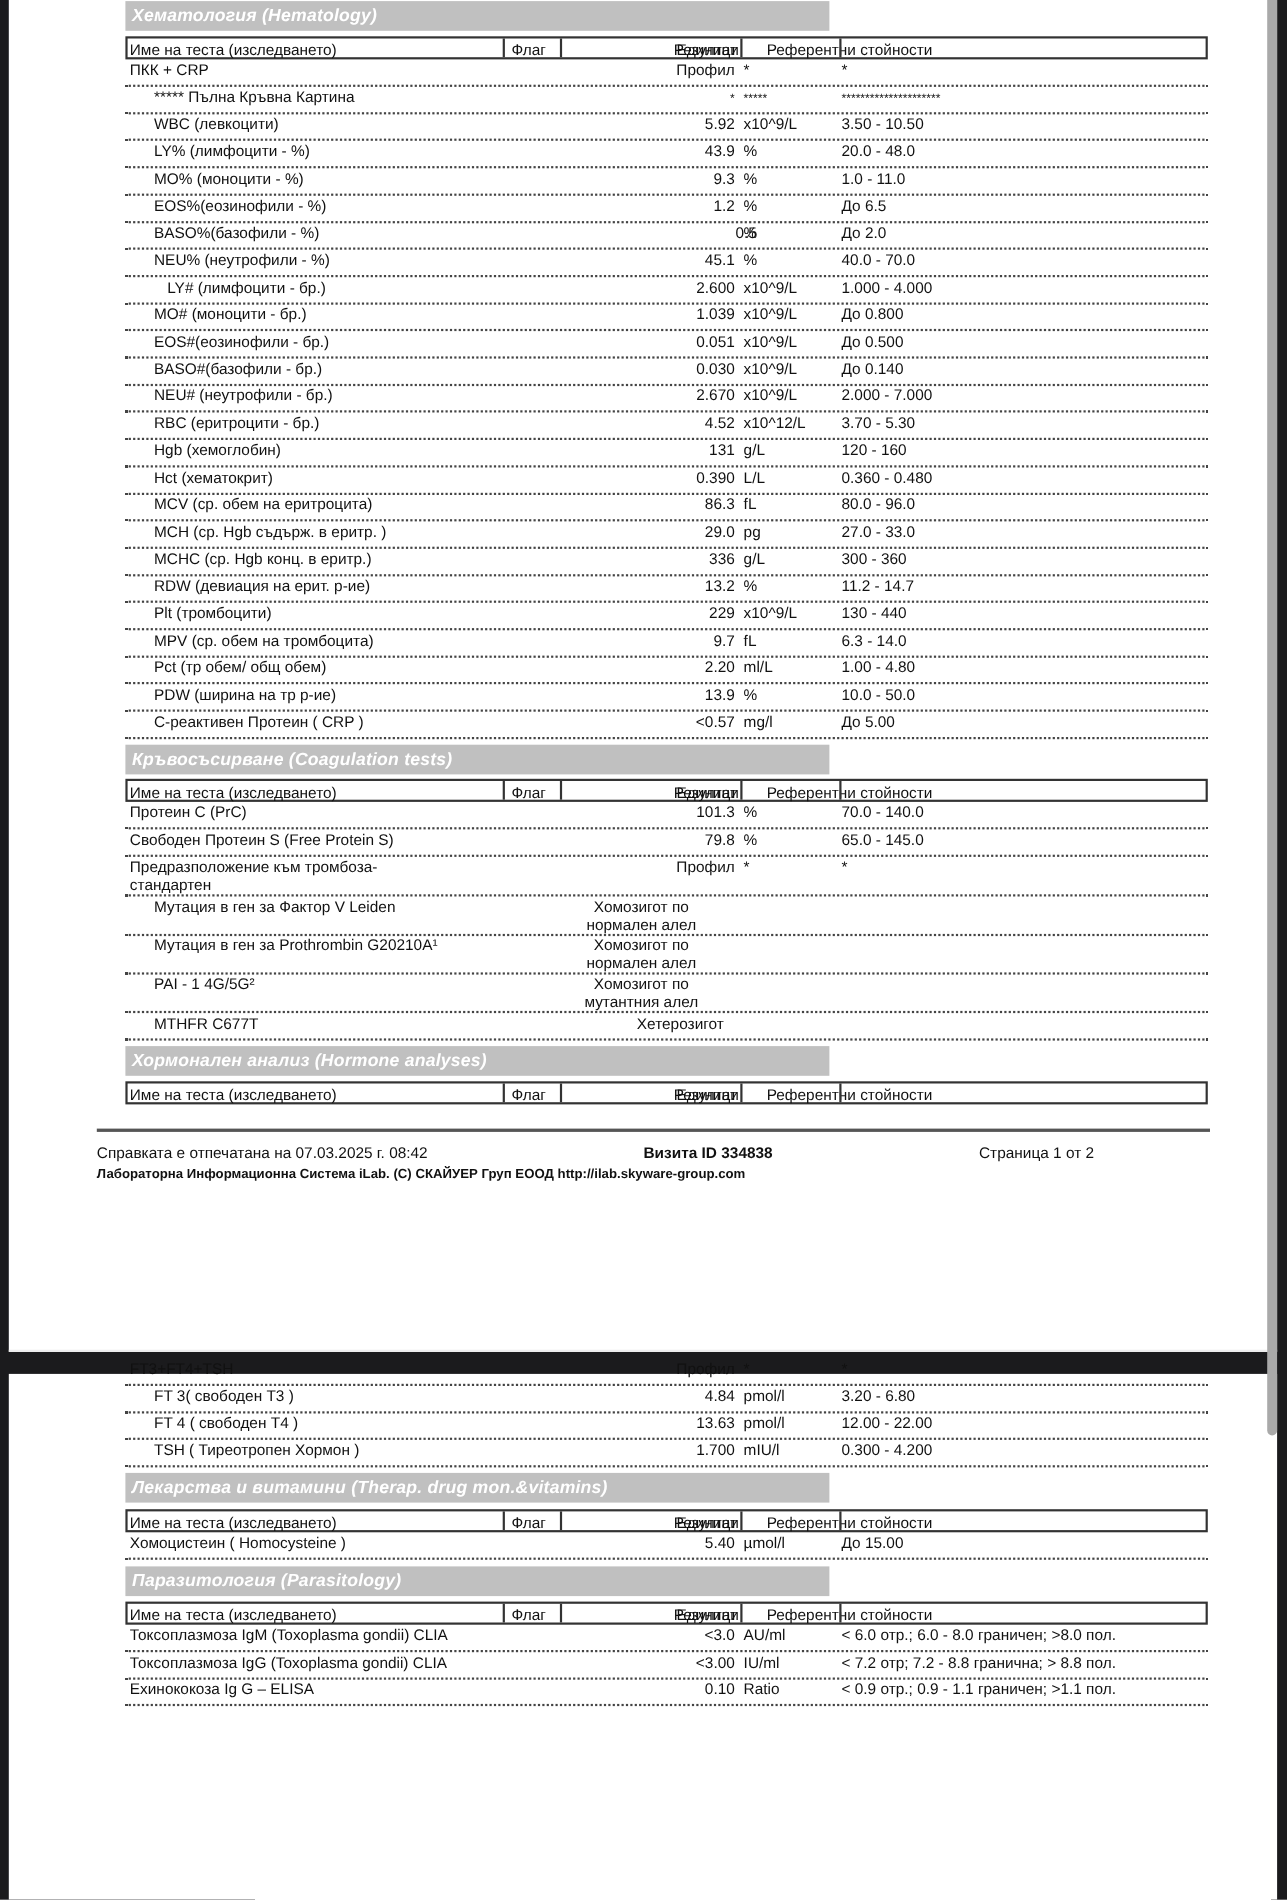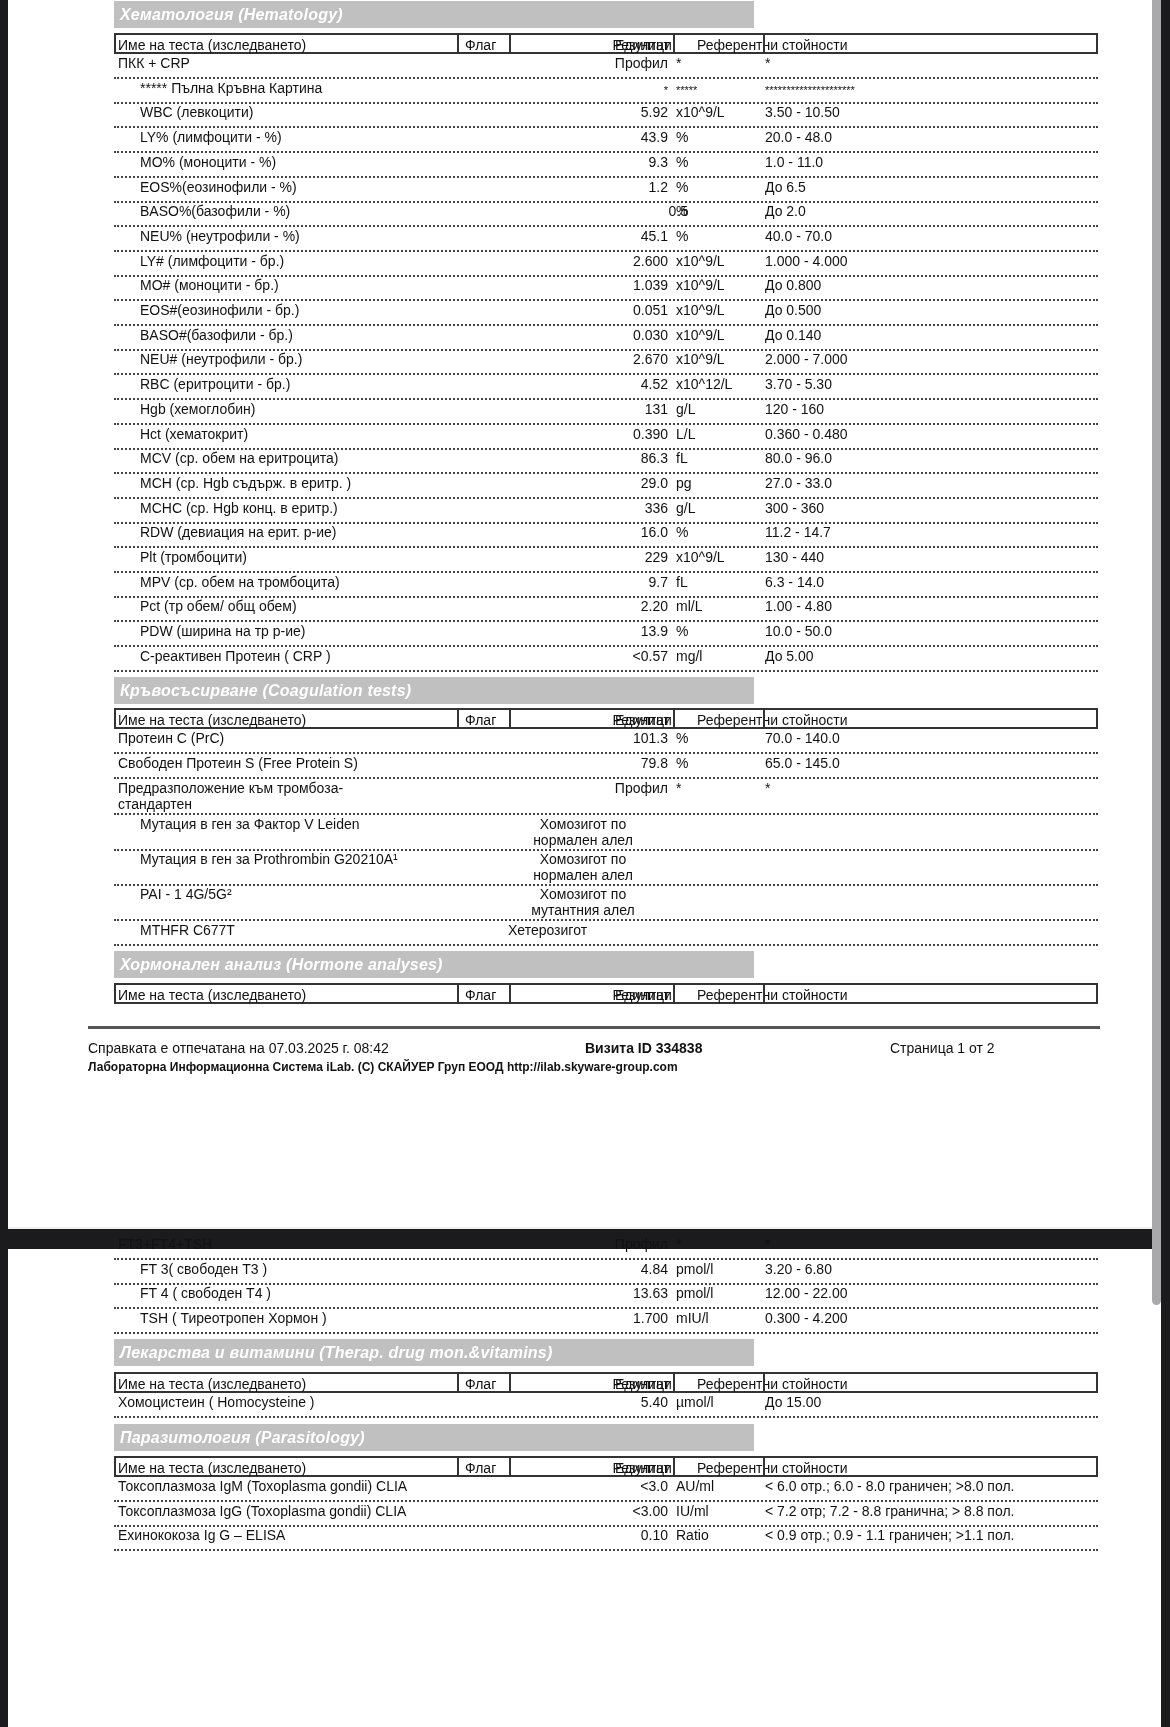--- a/index.html
+++ b/index.html
@@ -112,21 +112,21 @@
       <div class="sep" style="top:22px"></div>
     </div>
     <div class="row" style="top:227.89999999999995px;height:25px">
       <span class="c" style="left:26px;top:0">NEU% (неутрофили - %)</span>
       <span class="c" style="right:430px;top:0;text-align:right">45.1</span>
       <span class="c" style="left:562px;top:0px">%</span>
       <span class="c" style="left:651px;top:0px">40.0 - 70.0</span>
       <div class="sep" style="top:22px"></div>
     </div>
     <div class="row" style="top:252.59999999999994px;height:25px">
-      <span class="c" style="left:26px;top:0">LY# (лимфоцити - бр.)</span>
+      <span class="c" style="left:38px;top:0">LY# (лимфоцити - бр.)</span>
       <span class="c" style="right:430px;top:0;text-align:right">2.600</span>
       <span class="c" style="left:562px;top:0px">x10^9/L</span>
       <span class="c" style="left:651px;top:0px">1.000 - 4.000</span>
       <div class="sep" style="top:22px"></div>
     </div>
     <div class="row" style="top:277.29999999999995px;height:25px">
       <span class="c" style="left:26px;top:0">MO# (моноцити - бр.)</span>
       <span class="c" style="right:430px;top:0;text-align:right">1.039</span>
       <span class="c" style="left:562px;top:0px">x10^9/L</span>
       <span class="c" style="left:651px;top:0px">До 0.800</span>
@@ -190,21 +190,21 @@
     </div>
     <div class="row" style="top:499.59999999999985px;height:25px">
       <span class="c" style="left:26px;top:0">MCHC (ср. Hgb конц. в еритр.)</span>
       <span class="c" style="right:430px;top:0;text-align:right">336</span>
       <span class="c" style="left:562px;top:0px">g/L</span>
       <span class="c" style="left:651px;top:0px">300 - 360</span>
       <div class="sep" style="top:22px"></div>
     </div>
     <div class="row" style="top:524.2999999999998px;height:25px">
       <span class="c" style="left:26px;top:0">RDW (девиация на ерит. р-ие)</span>
-      <span class="c" style="right:430px;top:0;text-align:right">16.0</span>
+      <span class="c" style="right:430px;top:0;text-align:right">13.2</span>
       <span class="c" style="left:562px;top:0px">%</span>
       <span class="c" style="left:651px;top:0px">11.2 - 14.7</span>
       <div class="sep" style="top:22px"></div>
     </div>
     <div class="row" style="top:548.9999999999999px;height:25px">
       <span class="c" style="left:26px;top:0">Plt (тромбоцити)</span>
       <span class="c" style="right:430px;top:0;text-align:right">229</span>
       <span class="c" style="left:562px;top:0px">x10^9/L</span>
       <span class="c" style="left:651px;top:0px">130 - 440</span>
       <div class="sep" style="top:22px"></div>
@@ -284,21 +284,21 @@
       <div class="sep" style="top:33px"></div>
     </div>
     <div class="row" style="top:886px;height:36px">
       <span class="c" style="left:26px;top:0">PAI - 1 4G/5G²</span>
       <span class="c" style="left:394px;width:150px;text-align:center;top:0">Хомозигот по</span>
       <span class="c" style="left:394px;width:150px;text-align:center;top:16px">мутантния алел</span>
       <div class="sep" style="top:33px"></div>
     </div>
     <div class="row" style="top:922px;height:25px">
       <span class="c" style="left:26px;top:0">MTHFR C677T</span>
-      <span class="c" style="left:394px;width:150px;text-align:left;top:0">Хетерозигот</span>
+      <span class="c" style="left:394px;width:150px;text-align:right;top:0">Хетерозигот</span>
       <div class="sep" style="top:22px"></div>
     </div>
     <div class="section-bar" style="top:951px">Хормонален анализ (Hormone analyses)</div>
     <div class="thead" style="top:983px">
       <span class="c" style="left:2px">Име на теста (изследването)</span>
       <span class="c" style="left:349px">Флаг</span>
       <span class="c" style="right:426px">Резултат</span>
       <span class="c" style="left:499px">Единици</span>
       <span class="c" style="left:581px">Референтни стойности</span>
       <div class="div" style="left:341px"></div>

